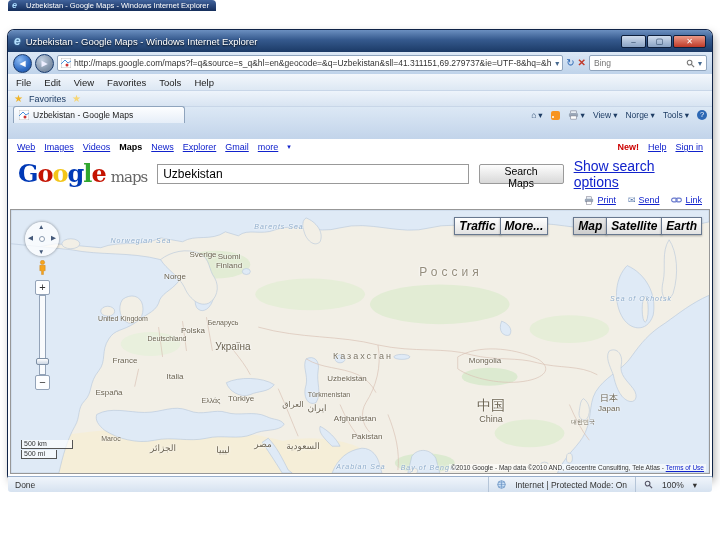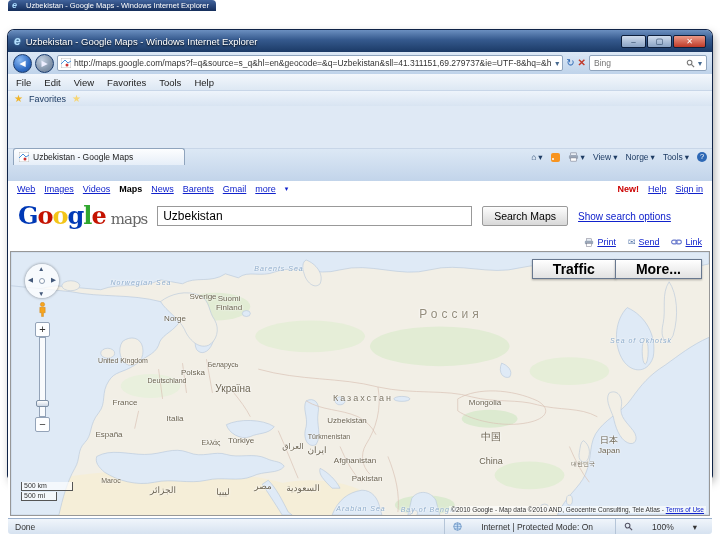--- a/index.html
+++ b/index.html
@@ -29,21 +29,21 @@
   .search-box{width:118px;height:16px;background:#fff;border:1px solid #8fa4bd;border-radius:2px;display:flex;align-items:center;gap:3px;padding:0 4px;flex:0 0 auto;}
   .search-box input{border:none;outline:none;flex:1;font-size:8.5px;color:#999;font-family:"Liberation Sans",sans-serif;min-width:0;}
 
   .menubar{height:16px;display:flex;align-items:center;gap:13px;padding:0 8px;background:linear-gradient(180deg,#f3f7fc,#dde8f4);font-size:9.5px;color:#222;}
   .menubar span{cursor:default;}
 
   .favbar{height:16px;display:flex;align-items:center;gap:6px;padding:0 6px;background:linear-gradient(180deg,#eef4fb,#d8e4f2);font-size:9px;color:#1e3c64;border-top:1px solid #c8d6e8;}
   .star{color:#f0b429;font-size:10px;}
   .star.dim{color:#f7d675;}
 
-  .tabrow{height:19px;display:flex;align-items:flex-end;padding:16px 5px;background:linear-gradient(180deg,#dce8f5,#c2d4ea);border-top:1px solid #c8d6e8;margin-top:42px;}
+  .tabrow{height:19px;display:flex;align-items:flex-end;padding:16px 5px;background:linear-gradient(180deg,#dce8f5,#c2d4ea);border-top:1px solid #c8d6e8;}
   .tab{width:172px;height:17px;background:linear-gradient(180deg,#fdfeff,#e6eef8);border:1px solid #8fa4bd;border-bottom:none;border-radius:3px 3px 0 0;display:flex;align-items:center;gap:4px;padding:0 5px;font-size:8.5px;color:#222;overflow:hidden;white-space:nowrap;}
   .commands{margin-left:auto;display:flex;align-items:center;gap:8px;font-size:8.5px;color:#1e3c64;padding-bottom:3px;}
   .cmd{display:flex;align-items:center;gap:2px;}
   .feeds-ico{width:9px;height:9px;border-radius:2px;background:#f79420;display:inline-block;position:relative;}
   .feeds-ico::after{content:"";position:absolute;left:1.5px;bottom:1.5px;width:2px;height:2px;border-radius:50%;background:#fff;}
   .help-ico{width:10px;height:10px;border-radius:50%;background:#2d68b5;color:#fff;font-size:7.5px;line-height:10px;text-align:center;display:inline-block;}
 
   .content{position:relative;height:337px;background:#fff;overflow:hidden;}
 
   .glinks{height:16px;display:flex;align-items:center;gap:9px;padding:0 9px;font-size:9px;}
@@ -58,38 +58,38 @@
   .logo b{font-weight:bold;}
   .logo b:nth-child(1){color:#0039b6;}
   .logo b:nth-child(2){color:#c41200;}
   .logo b:nth-child(3){color:#f3c518;}
   .logo b:nth-child(4){color:#0039b6;}
   .logo b:nth-child(5){color:#30a72f;}
   .logo b:nth-child(6){color:#c41200;}
   .logo .maps{font-size:15px;color:#666;margin-left:5px;font-family:"DejaVu Serif",serif;}
   .query{width:315px;height:20px;border:1px solid #999;font-size:12px;padding:0 5px;font-family:"Liberation Sans",sans-serif;}
   .sbtn{height:20px;font-size:10.5px;padding:0 11px;background:linear-gradient(180deg,#fdfdfd,#d8d8d8);border:1px solid #9a9a9a;border-radius:2px;color:#000;cursor:pointer;font-family:"Liberation Sans",sans-serif;}
-  .opts{font-size:10px;color:#1122cc;text-decoration:underline;cursor:pointer;}
+  .opts{font-size:14px;color:#1122cc;text-decoration:underline;cursor:pointer;}
 
   .actions{height:14px;display:flex;justify-content:flex-end;align-items:center;gap:12px;padding:0 10px;font-size:9px;}
   .actions .act{display:flex;align-items:center;gap:3px;}
   .actions a{color:#1122cc;text-decoration:underline;cursor:pointer;}
   .env{color:#5577aa;font-size:9px;}
 
   .map-wrap{position:absolute;left:2px;right:2px;top:70px;height:265px;border:1px solid #979797;background:#dfeaf6;overflow:hidden;}
   .map-svg{position:absolute;left:0;top:0;width:100%;height:100%;}
   .labels-layer{position:absolute;inset:0;z-index:2;pointer-events:none;}
   .map-label{position:absolute;transform:translate(-50%,-50%);font-size:8px;color:#6b6351;white-space:nowrap;text-shadow:0 0 2px #fff,0 0 3px #fff;}
   .label-big{color:#948d7c;letter-spacing:4px;}
   .label-mid{color:#7c7564;letter-spacing:2px;}
   .label-water{color:#8fadcc;font-style:italic;letter-spacing:1px;}
 
   .map-buttons{position:absolute;top:7px;right:7px;display:flex;gap:26px;z-index:4;}
   .btn-group{display:flex;}
-  .mbtn{font-size:14px;font-weight:bold;color:#000;background:linear-gradient(180deg,#fff,#e2e2e2);border:1px solid #68788f;padding:1px 20px;margin-left:-1px;cursor:pointer;box-shadow:0 1px 2px rgba(0,0,0,.3);font-family:"Liberation Sans",sans-serif;}
+  .mbtn{font-size:12px;font-weight:bold;color:#000;background:linear-gradient(180deg,#fff,#e2e2e2);border:1px solid #68788f;padding:1px 4px;margin-left:-1px;cursor:pointer;box-shadow:0 1px 2px rgba(0,0,0,.3);font-family:"Liberation Sans",sans-serif;font-style:italic;}
   .mbtn.selected{background:linear-gradient(180deg,#e8e8e8,#cdcdcd);}
 
   .pan{position:absolute;left:14px;top:12px;width:34px;height:34px;border-radius:50%;background:rgba(255,255,255,.75);box-shadow:0 0 3px rgba(0,0,0,.45);z-index:3;}
   .pan span{position:absolute;font-size:6.5px;color:#44597a;cursor:pointer;}
   .pan .n{left:13px;top:1px;} .pan .s{left:13px;bottom:1px;} .pan .w{left:3px;top:12px;} .pan .e{right:3px;top:12px;}
   .pan .dot{position:absolute;left:14px;top:14px;width:6px;height:6px;border-radius:50%;background:#fff;border:1px solid #8a9ab0;}
 
   .pegman{position:absolute;left:27px;top:50px;z-index:3;cursor:pointer;}
   .zoombar{position:absolute;left:24px;top:70px;width:15px;z-index:3;}
   .zoom-btn{width:15px;height:15px;background:rgba(255,255,255,.92);border:1px solid #93a3b8;color:#333;text-align:center;line-height:12px;font-size:11px;border-radius:2px;cursor:pointer;}
@@ -98,21 +98,21 @@
 
   .scale{position:absolute;left:10px;bottom:14px;z-index:3;font-size:7px;color:#333;}
   .scale .bar{background:rgba(255,255,255,.65);border:1px solid #555;border-top:none;padding:0 2px;line-height:8px;}
   .scale .km{width:52px;} .scale .mi{width:36px;margin-top:1px;}
 
   .copyright{position:absolute;right:3px;bottom:2px;z-index:3;font-size:6.5px;color:#333;background:rgba(255,255,255,.6);padding:0 2px;white-space:nowrap;}
   .copyright a{color:#1122cc;text-decoration:underline;cursor:pointer;}
 
   .statusbar{height:16px;display:flex;align-items:center;padding:0 7px;background:linear-gradient(180deg,#f0f5fb,#d6e2f0);border-top:1px solid #9ab0cc;font-size:8.5px;color:#333;border-radius:0 0 3px 3px;}
   .statusbar .spacer{flex:1;}
-  .pane{display:flex;align-items:center;gap:19px;padding:0 8px;border-left:1px solid #b5c5d8;height:100%;margin-left:14px;}
+  .pane{display:flex;align-items:center;gap:9px;padding:0 8px;border-left:1px solid #b5c5d8;height:100%;}
 </style>
 </head>
 <body>
 
 <div class="top-strip">
   <span class="mini-e">e</span>
   <span>Uzbekistan - Google Maps - Windows Internet Explorer</span>
 </div>
 
 <div class="browser">
@@ -208,21 +208,21 @@
   </div>
 
   <div class="content">
 
     <div class="glinks">
       <a>Web</a>
       <a>Images</a>
       <a>Videos</a>
       <a class="current">Maps</a>
       <a>News</a>
-      <a>Barents</a>
+      <a>Explorer</a>
       <a>Gmail</a>
       <a>more</a>
       <span class="caret">▾</span>
       <span class="right">
         <span class="newbadge">New!</span>
         <a>Help</a>
         <a>Sign in</a>
       </span>
     </div>
 
@@ -350,35 +350,40 @@
           <div class="map-label" style="left: 356px; top: 226px; font-size: 8px;">Pakistan</div>
           <div class="map-label" style="left: 398px; top: 252px; font-size: 12px; margin-top: 33px;">India</div>
           <div class="map-label" style="left: 306px; top: 198px; font-size: 9px;">ايران</div>
           <div class="map-label" style="left: 282px; top: 194px; font-size: 8px;">العراق</div>
           <div class="map-label" style="left: 292px; top: 236px; font-size: 9px;">السعودية</div>
           <div class="map-label" style="left: 252px; top: 234px; font-size: 9px;">مصر</div>
           <div class="map-label" style="left: 212px; top: 240px; font-size: 9px;">ليبيا</div>
           <div class="map-label" style="left: 152px; top: 238px; font-size: 9px;">الجزائر</div>
           <div class="map-label" style="left: 100px; top: 228px; font-size: 7px;">Maroc</div>
           <div class="map-label" style="left: 474px; top: 150px; font-size: 8px;">Mongolia</div>
-          <div class="map-label" style="left: 480px; top: 185px; font-size: 10px;">中国</div>
+          <div class="map-label" style="left: 480px; top: 196px; font-size: 14px;">中国</div>
           <div class="map-label" style="left: 480px; top: 209px; font-size: 9px;">China</div>
           <div class="map-label" style="left: 598px; top: 188px; font-size: 9px;">日本</div>
           <div class="map-label" style="left: 598px; top: 198px; font-size: 8px;">Japan</div>
           <div class="map-label" style="left: 572px; top: 212px; font-size: 6px;">대한민국</div>
           <div class="map-label label-water" style="left: 630px; top: 88px; font-size: 7px;">Sea of Okhotsk</div>
           <div class="map-label label-water" style="left: 350px; top: 256px; font-size: 7px;">Arabian Sea</div>
           <div class="map-label label-water" style="left: 418px; top: 257px; font-size: 7px;">Bay of Bengal</div>
         </div>
 
       <div class="map-buttons">
         <div class="btn-group">
           <button class="mbtn">Traffic</button>
           <button class="mbtn">More...</button>
         </div>
+        <div class="btn-group">
+          <button class="mbtn selected">Map</button>
+          <button class="mbtn">Satellite</button>
+          <button class="mbtn">Earth</button>
+        </div>
       </div>
 
       <div class="pan">
         <span class="n">▲</span>
         <span class="s">▼</span>
         <span class="w">◀</span>
         <span class="e">▶</span>
         <span class="dot"></span>
       </div>
 

